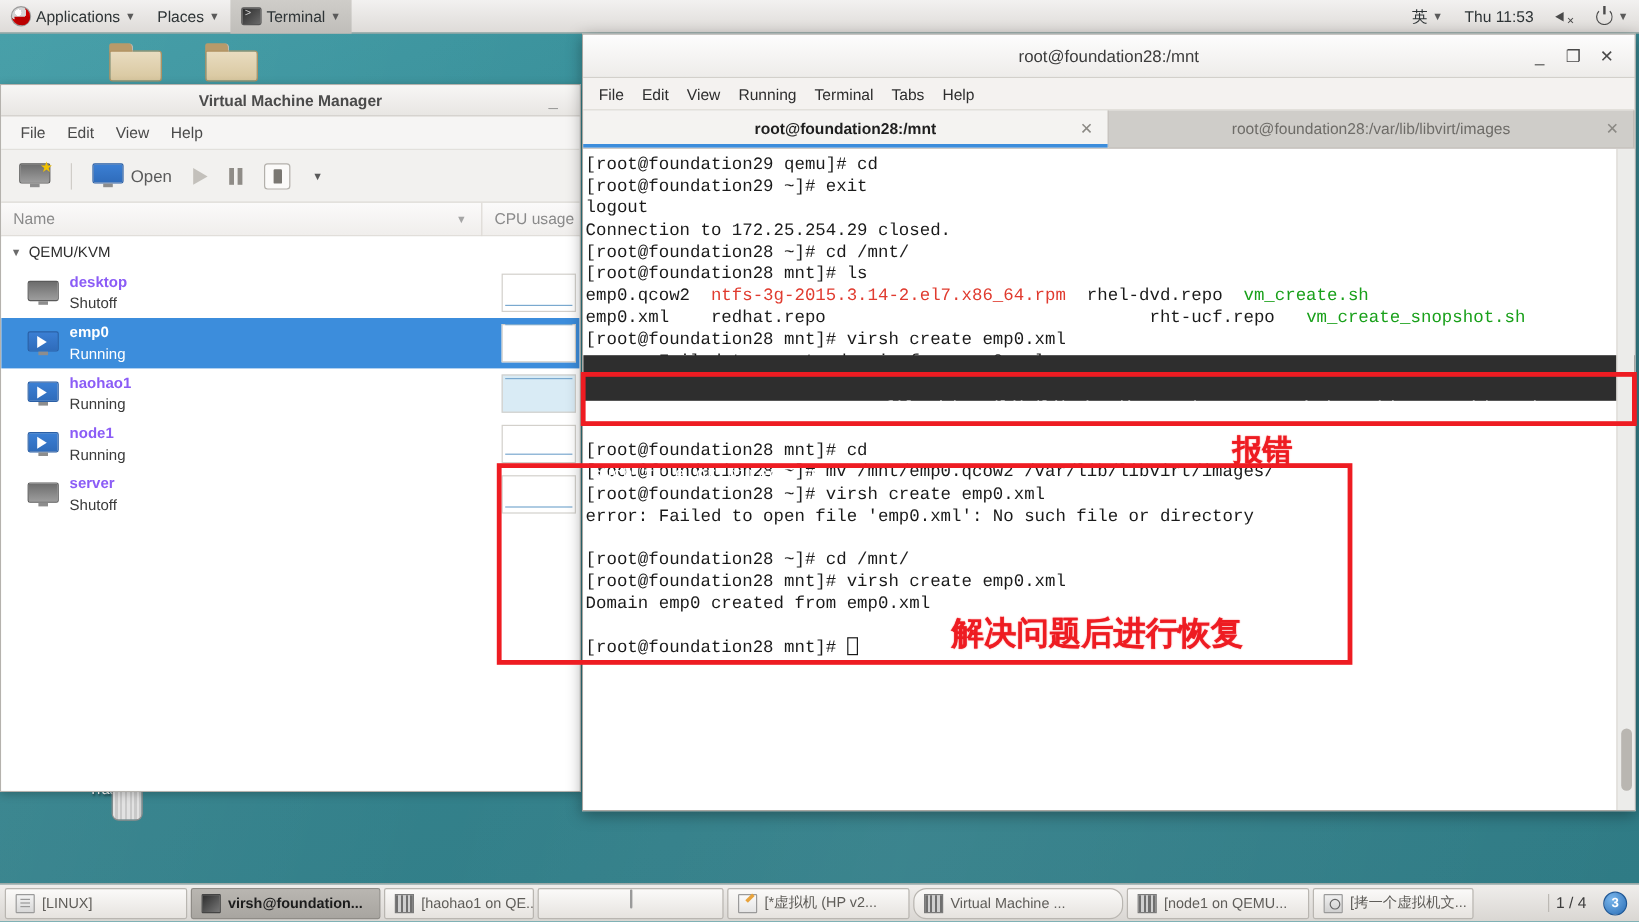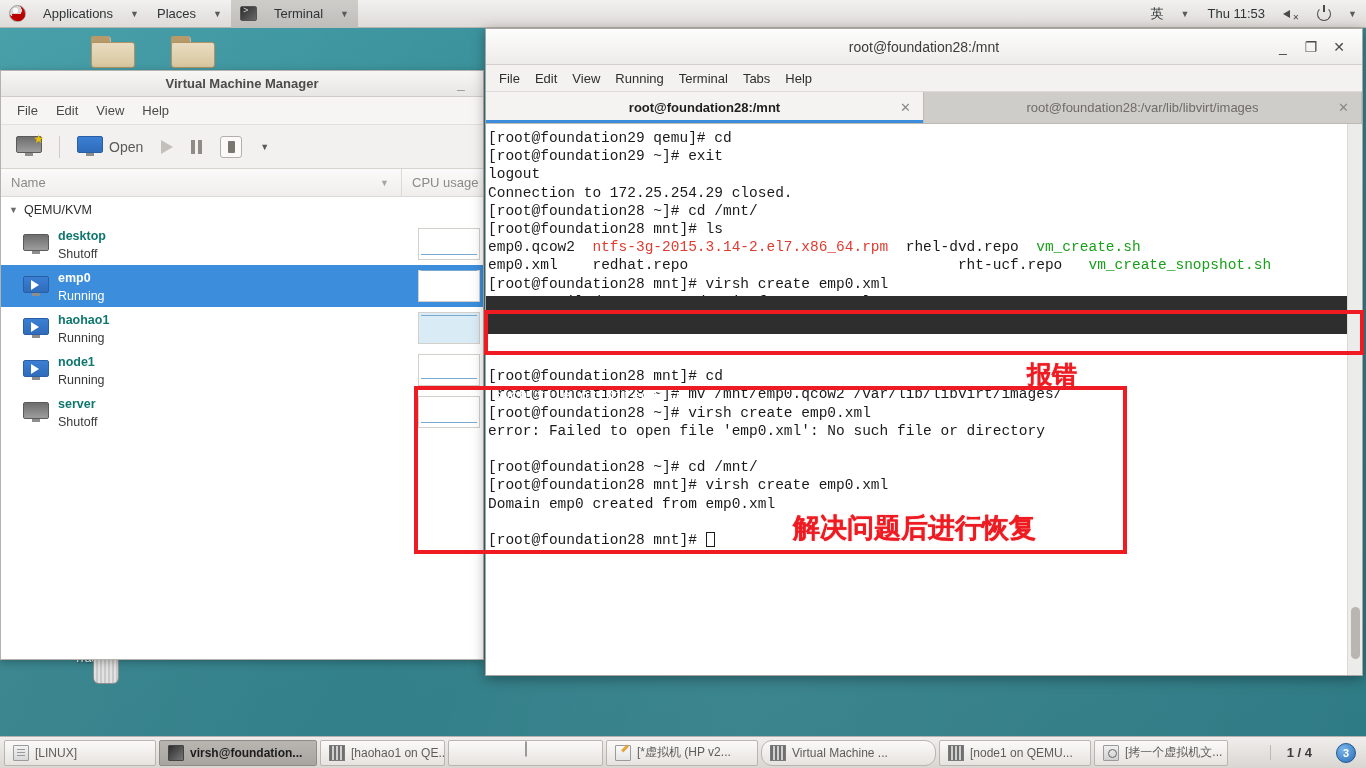--- a/index.html
+++ b/index.html
@@ -48,21 +48,21 @@
   }
 
   
   .panel-top {
     position:absolute; left:0; top:0; width:1366px; height:28px;
     background: linear-gradient(#f2f1f0, #dedbd8);
     border-bottom:1px solid #b6b3ae;
     display:flex; align-items:center; font-size:13px; color:#2e3436;
   }
   .panel-item {
-    display:flex; align-items:center; gap:17px; height:28px;
+    display:flex; align-items:center; gap:4px; height:28px;
     padding: 1px 9px; cursor:default; white-space:nowrap;
   }
   .panel-item.active { background: linear-gradient(#cfcdc9,#bfbdb9); }
   .caret { font-size:9px; color:#5a5a5a; }
   .rh-logo {
     width:17px; height:17px; border-radius:50%;
     background: radial-gradient(circle at 35% 30%, #ffffff 0 18%, #d6d6d6 19% 45%, #cc0000 46% 100%);
     border:1px solid #9a9a9a; position:relative;
   }
   .rh-logo:after{
@@ -150,21 +150,21 @@
   }
   .vmm-colhdr .c1 { flex:0 0 400px; padding-left:10px; position:relative; }
   .vmm-colhdr .c1 .sortcaret { position:absolute; right:12px; top:3px; font-size:9px; color:#a5a5a5; }
   .vmm-colhdr .c2 { padding-left:10px; border-left:1px solid #dcd9d4; height:28px; line-height:28px; flex:1; }
   .vmm-list { flex:1; background:#ffffff; overflow:hidden; position:relative; }
   .grp-row { display:flex; align-items:center; gap:6px; height:26px; padding-left:8px; font-size:12.5px; color:#2e2e2e; }
   .grp-caret { font-size:9px; color:#6b6b6b; }
   .vm-row { display:flex; align-items:center; height:42px; padding-left:22px; position:relative; }
   .vm-row.sel { background:#3c8ddc; }
   .vm-row .txt { margin-left:9px; }
-  .vm-row .nm { font-size:12.5px; font-weight:bold; color:#0f766e; line-height:15px;}
+  .vm-row .nm { font-size:12.5px; font-weight:bold; color:#8b5cf6; line-height:15px;}
   .vm-row .st { font-size:12.5px; color:#3a3a3a; line-height:16px;}
   .vm-row.sel .nm, .vm-row.sel .st { color:#ffffff; }
   .spark {
     position:absolute; left:417px; top:5px; width:62px; height:32px;
     background:#ffffff; border:1px solid #d3d0cb;
   }
   .spark.blue { background:#d9ebf5; }
   .spark .ln { position:absolute; left:2px; right:2px; height:1px; background:#7aa9cf; }
 
   
@@ -250,21 +250,21 @@
             position:relative; }
   .ti-doc:after{content:"";position:absolute;left:3px;top:3px;right:3px;height:1px;
                 box-shadow:0 0 0 0 #999,0 3px 0 0 #999,0 6px 0 0 #999;background:#999;}
   .ti-term { background:linear-gradient(135deg,#2e2e2e,#777); border:1px solid #444; border-radius:1px;}
   .ti-vmm { background:repeating-linear-gradient(90deg,#6f6f6f 0 2px,#cfcfcf 2px 4px); border:1px solid #7a7a7a;}
   .ti-mag { background:linear-gradient(#f0f0f0,#d0d0d0); border:1px solid #9a9a9a; border-radius:1px; position:relative;}
   .ti-mag:after{content:"";position:absolute;left:4px;top:3px;width:7px;height:7px;border:1.5px solid #666;border-radius:50%;}
   .ti-pen { background:linear-gradient(#fbfbfb,#e4e4e4); border:1px solid #9a9a9a; border-radius:1px; position:relative;}
   .ti-pen:after{content:"";position:absolute;right:1px;top:1px;width:8px;height:3px;background:#e8a33d;transform:rotate(-45deg);}
   .wsname { margin-left:auto; display:flex; align-items:center; gap:8px; padding-right:6px; }
-  .pager { font-size:13px; color:#3c3c3c; font-weight:bold; padding:0 16px;
+  .pager { font-size:13px; color:#3c3c3c; font-weight:normal; padding:0 6px;
            border-left:1px solid #bcb9b4;text-align:center; }
   .wsdot {
     width:20px;height:20px;border-radius:50%; background:radial-gradient(circle at 35% 30%,#7ab6ec,#2a6db5);
     color:#fff; font-size:11px; font-weight:bold; display:flex; align-items:center; justify-content:center;
     border:1px solid #1f5795;
   }
 </style>
 </head>
 <body>
 

